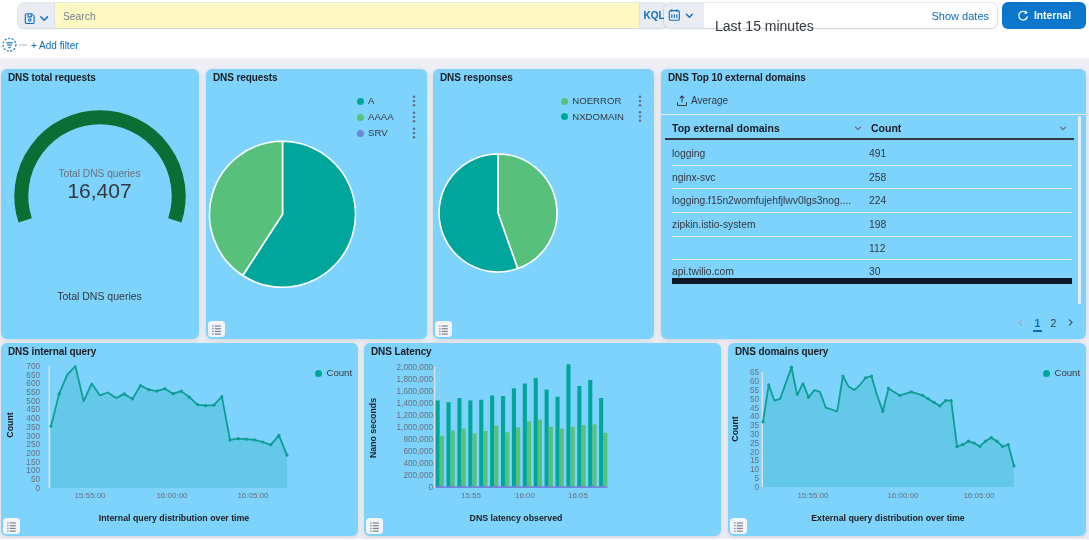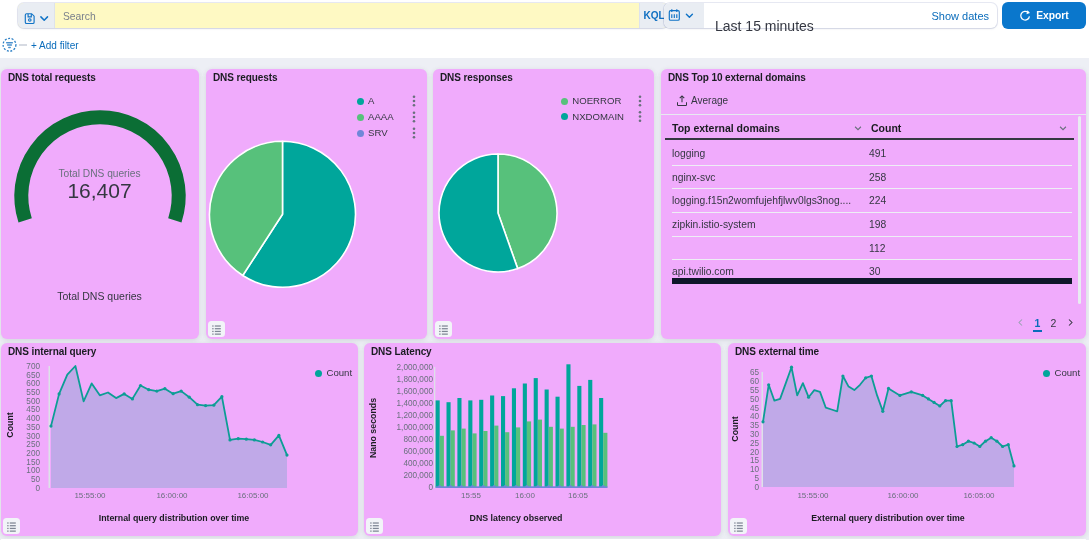--- a/index.html
+++ b/index.html
@@ -1,18 +1,18 @@
 <!DOCTYPE html>
 <html><head><meta charset="utf-8">
 <style>
 *{margin:0;padding:0;box-sizing:border-box}
 html,body{width:1089px;height:540px;overflow:hidden}
 body{font-family:"Liberation Sans",sans-serif;background:#fff;position:relative}
 .dash{position:absolute;left:0;top:58px;width:1089px;height:482px;background:#edeff5}
-.panel{position:absolute;background:#f0abfc;border-radius:6px;overflow:hidden;box-shadow:0 1px 4px rgba(50,60,80,.09),0 2px 8px rgba(50,60,80,.05)}
+.panel{position:absolute;background:#7dd3fc;border-radius:6px;overflow:hidden;box-shadow:0 1px 4px rgba(50,60,80,.09),0 2px 8px rgba(50,60,80,.05)}
 .ptitle{position:absolute;left:7px;top:3px;font-size:10px;font-weight:700;color:#1a1c21;letter-spacing:-.1px}
 .leg{position:absolute;font-size:9.6px;color:#343741;white-space:nowrap}
 .dot{display:inline-block;width:7px;height:7px;border-radius:50%;margin-right:4.5px;vertical-align:-0.5px}
 .tk{font-size:8.2px;fill:#69707d}
 .xtk{font-size:8px;fill:#69707d}
 .axt{font-size:8.8px;font-weight:700;fill:#1a1c21}
 .lbtn{position:absolute;left:2px;bottom:2.5px;width:17px;height:16px;border-radius:3.5px;background:#f2f4f8}
 svg{display:block}
 </style></head>
 <body>
@@ -43,21 +43,21 @@
     </svg>
   </div>
   <div style="position:absolute;left:51px;top:15px;font-size:14px;color:#343741">Last 15 minutes</div>
   <div style="position:absolute;right:8px;top:7px;font-size:11px;font-weight:500;color:#0a6cbb">Show dates</div>
 </div>
 
 <div style="position:absolute;left:1002px;top:2px;width:84px;height:27px;border-radius:6px;background:#0a77cc;color:#fff;font-size:10.3px;font-weight:700;text-align:center;line-height:27px">
   <svg width="12" height="12" viewBox="0 0 16 16" style="display:inline-block;vertical-align:-2.5px;margin-right:5px">
     <path d="M12.2 3.4 A5.8 5.8 0 1 0 13.9 8.4" fill="none" stroke="#fff" stroke-width="1.7"></path>
     <path d="M11.4 0.4 L14.6 4.1 L9.9 5.5 Z" fill="#fff" stroke="none"></path>
-  </svg><span style="vertical-align:0px">Export</span>
+  </svg><span style="vertical-align:0px">Internal</span>
 </div>
 
 <svg width="20" height="20" viewBox="0 0 20 20" style="position:absolute;left:0px;top:34.5px">
   <circle cx="9.5" cy="9.8" r="6.4" fill="none" stroke="#2b7fc5" stroke-width="1.3" stroke-dasharray="2 1.5"></circle>
   <path d="M6.7 7.7 h5.6 M7.6 10.1 h3.8 M8.8 12.5 h1.4" stroke="#4a90cd" stroke-width="1.5" fill="none" stroke-linecap="round"></path>
 </svg>
 <div style="position:absolute;left:19px;top:44px;width:8px;height:1.5px;background:#d6dae2"></div>
 <div style="position:absolute;left:31px;top:39.5px;font-size:10px;font-weight:400;color:#0a6cbb">+ Add filter</div>
 
 <div class="dash"></div>
@@ -334,21 +334,21 @@
           <rect x="4.2" y="9.8" width="1.4" height="1.25"></rect>
           <rect x="6.8" y="9.8" width="6" height="1.25"></rect>
           <rect x="4.2" y="12.5" width="1.4" height="1.25"></rect>
           <rect x="6.8" y="12.5" width="6" height="1.25"></rect>
         </g>
       </svg>
     </div>
 </div>
 
 <div class="panel" style="left:728px;top:343px;width:358px;height:193px">
-  <div class="ptitle">DNS external time</div>
+  <div class="ptitle">DNS domains query</div>
   <svg width="358" height="193" viewBox="0 0 358 193" style="position:absolute;left:0;top:0">
     <text x="10" y="86" text-anchor="middle" class="axt" transform="rotate(-90 10 86)">Count</text>
     <text x="31" y="146.8" text-anchor="end" class="tk">0</text>
       <text x="31" y="138.0" text-anchor="end" class="tk">5</text>
       <text x="31" y="129.2" text-anchor="end" class="tk">10</text>
       <text x="31" y="120.4" text-anchor="end" class="tk">15</text>
       <text x="31" y="111.6" text-anchor="end" class="tk">20</text>
       <text x="31" y="102.8" text-anchor="end" class="tk">25</text>
       <text x="31" y="94.0" text-anchor="end" class="tk">30</text>
       <text x="31" y="85.1" text-anchor="end" class="tk">35</text>

